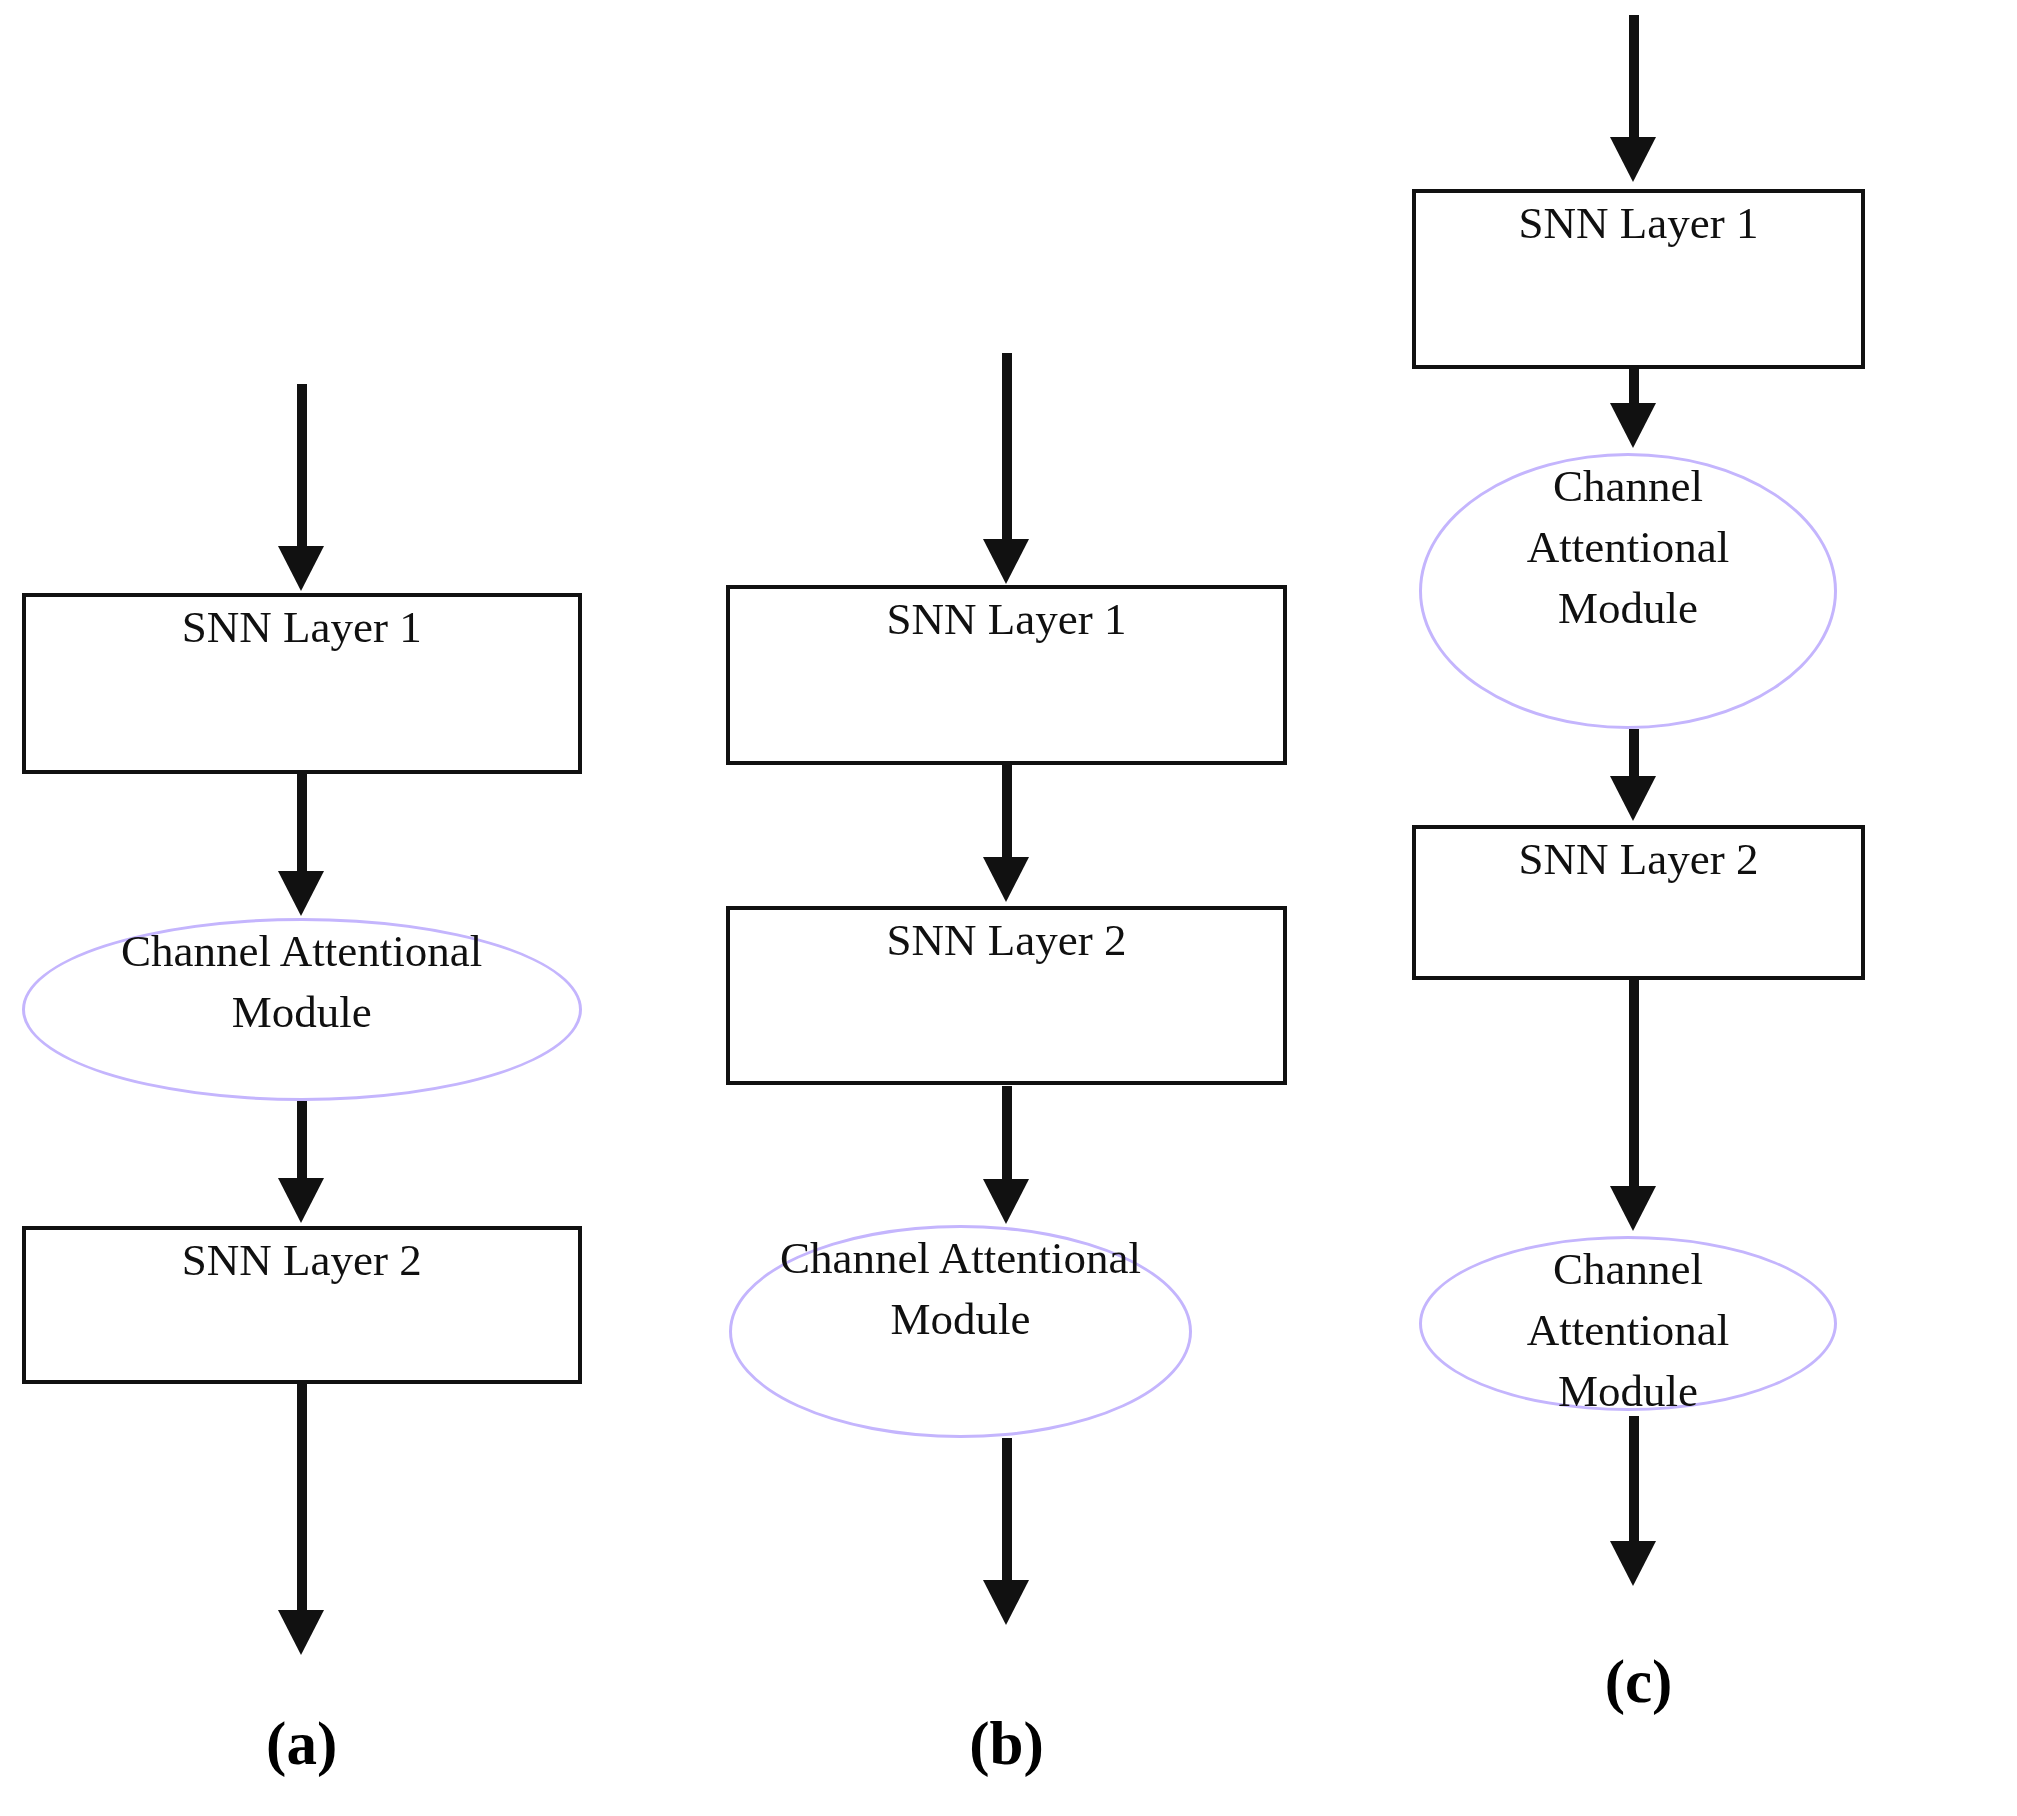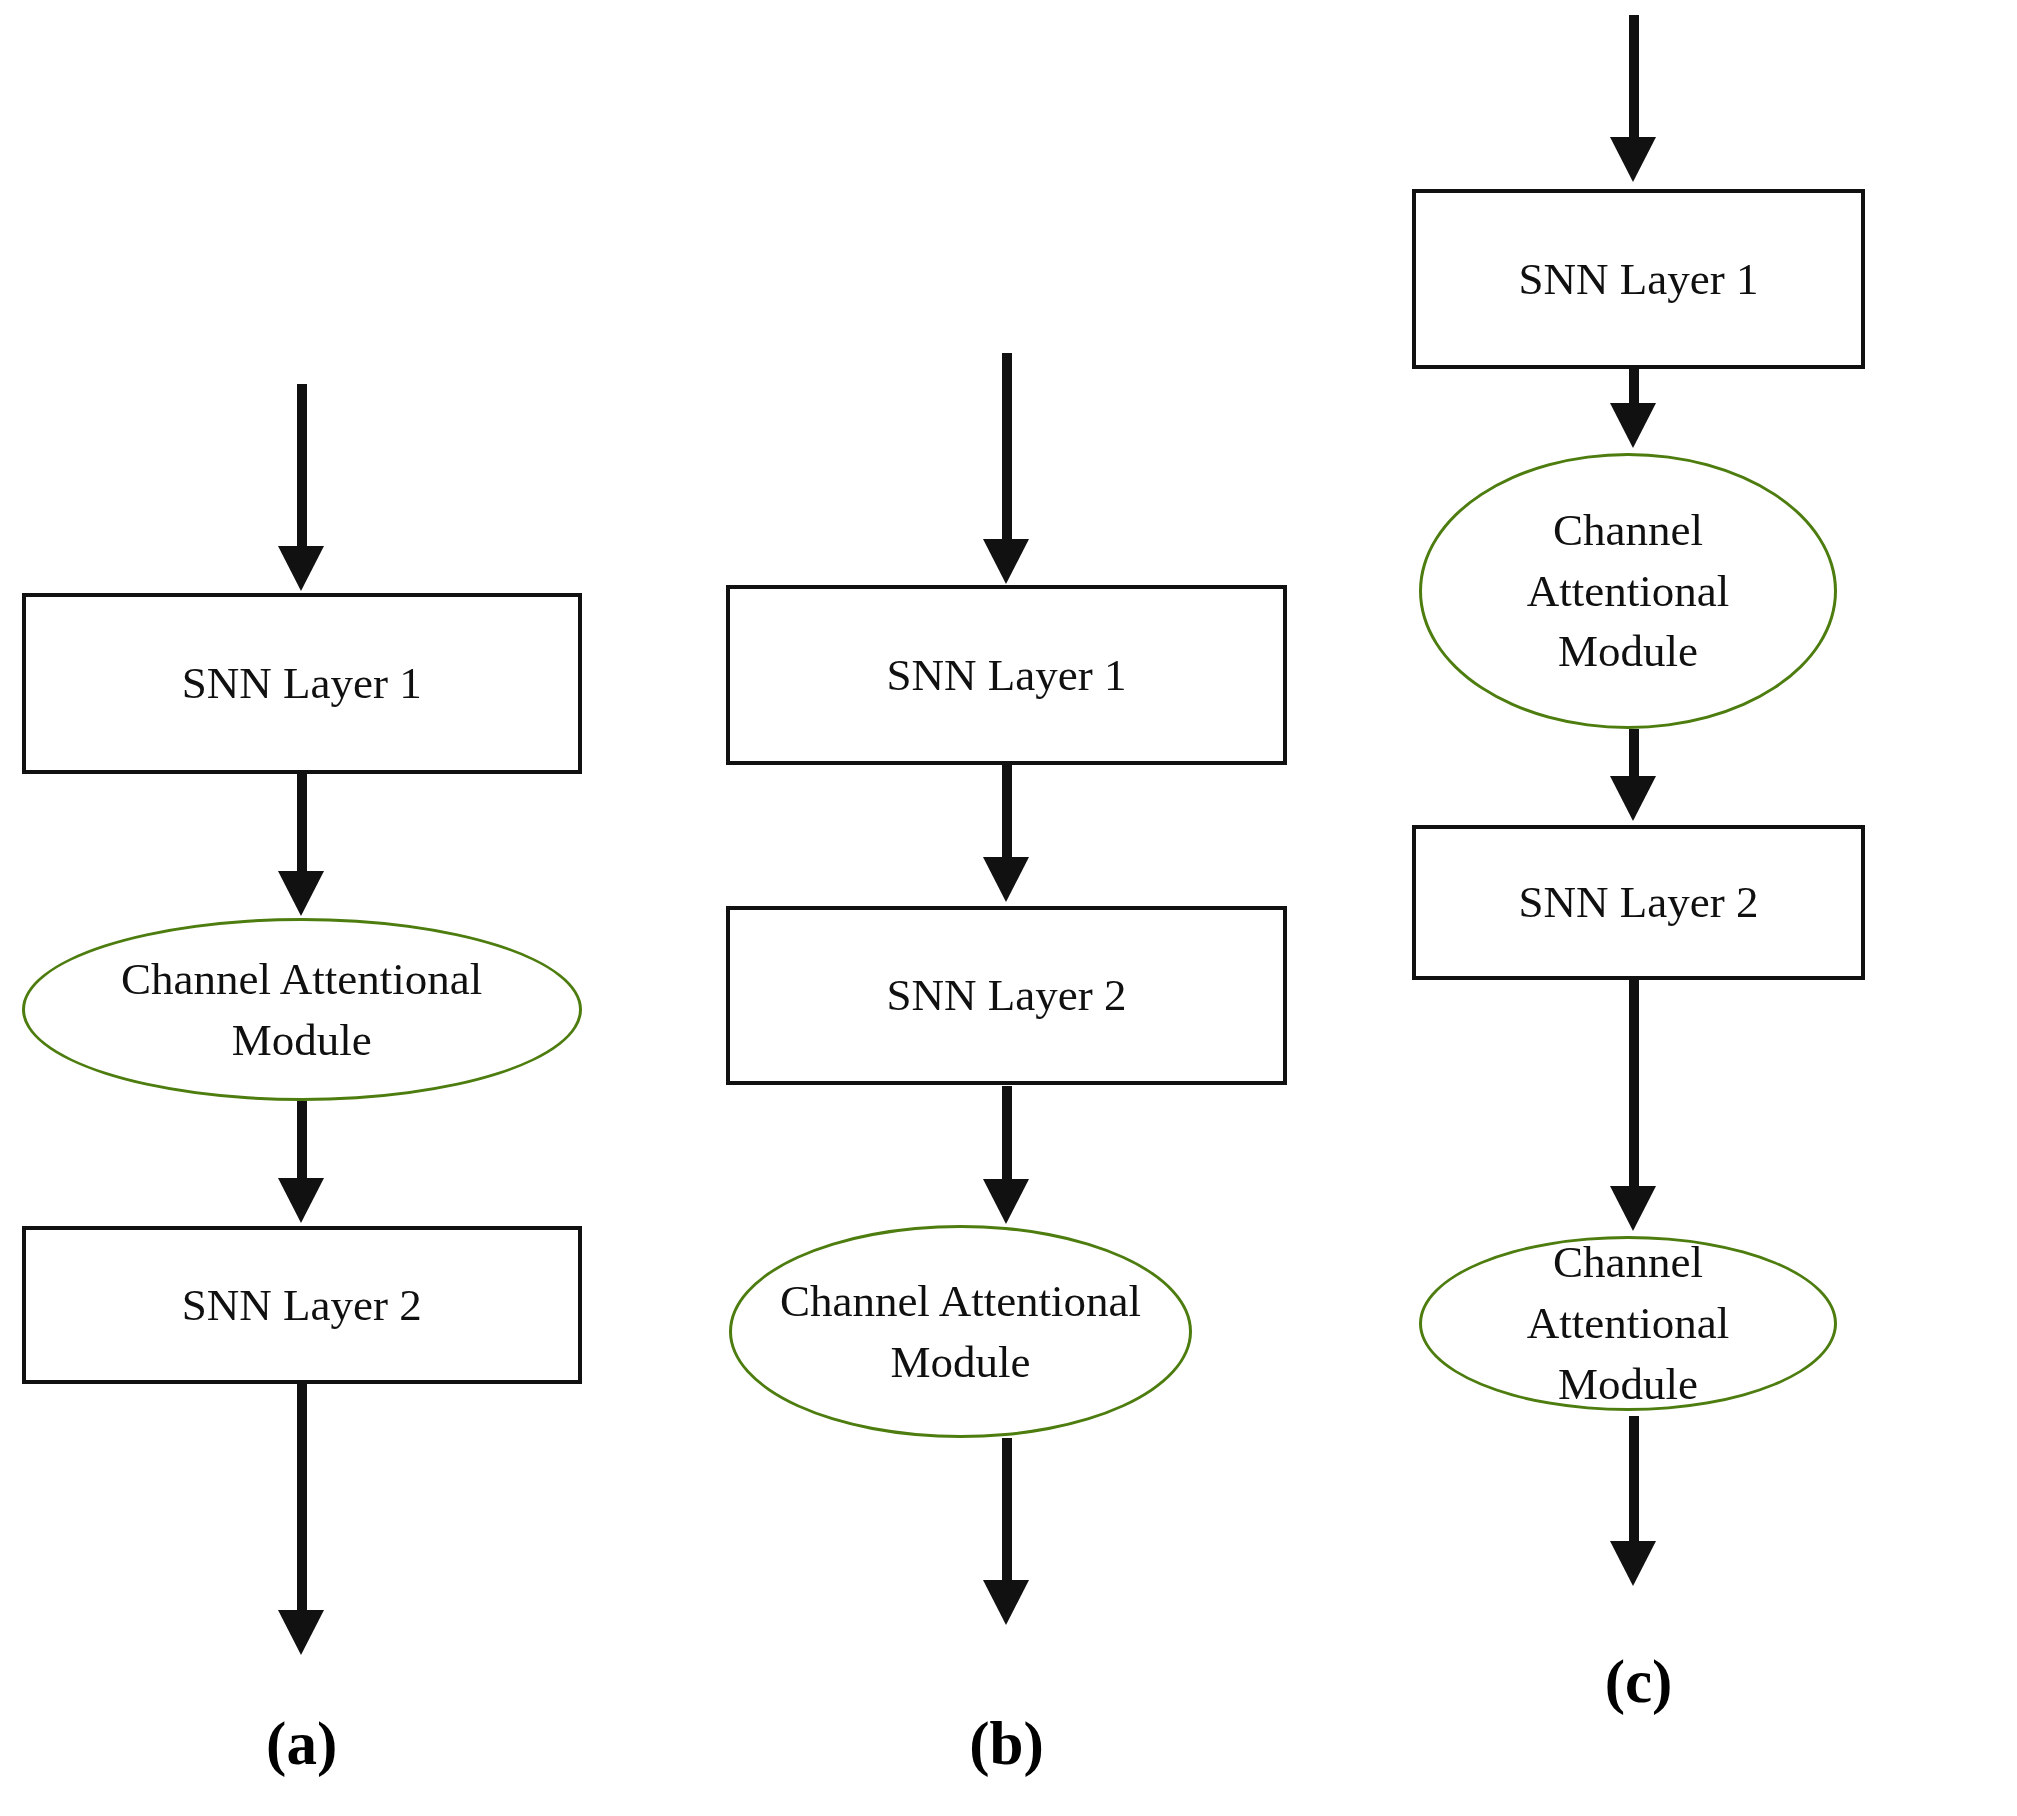--- a/index.html
+++ b/index.html
@@ -19,27 +19,27 @@
   }
   .arrow .head {
     position: absolute; left: 1px; bottom: 0;
     width: 0; height: 0;
     border-left: 23.6px solid transparent;
     border-right: 23.6px solid transparent;
     border-top: 45px solid #111111;
   }
   .node {
     position: absolute;
-    display: flex; align-items: center; justify-content: center;
+    display: flex; align-items: flex-start; justify-content: center;
     text-align: center;
     box-sizing: border-box;
     background: #ffffff;
   }
   .rect   { border: 4.9px solid #111111; }
-  .ellipse{ border: 3px solid #4d7c0f; border-radius: 50%; }
+  .ellipse{ border: 3px solid #c4b5fd; border-radius: 50%; }
   .node-label {
     font-size: 45px;
     line-height: 1.35;
     color: #101010;
     padding: 0 39px;
   }
   .caption {
     position: absolute;
     text-align: center;
     font-weight: bold;

